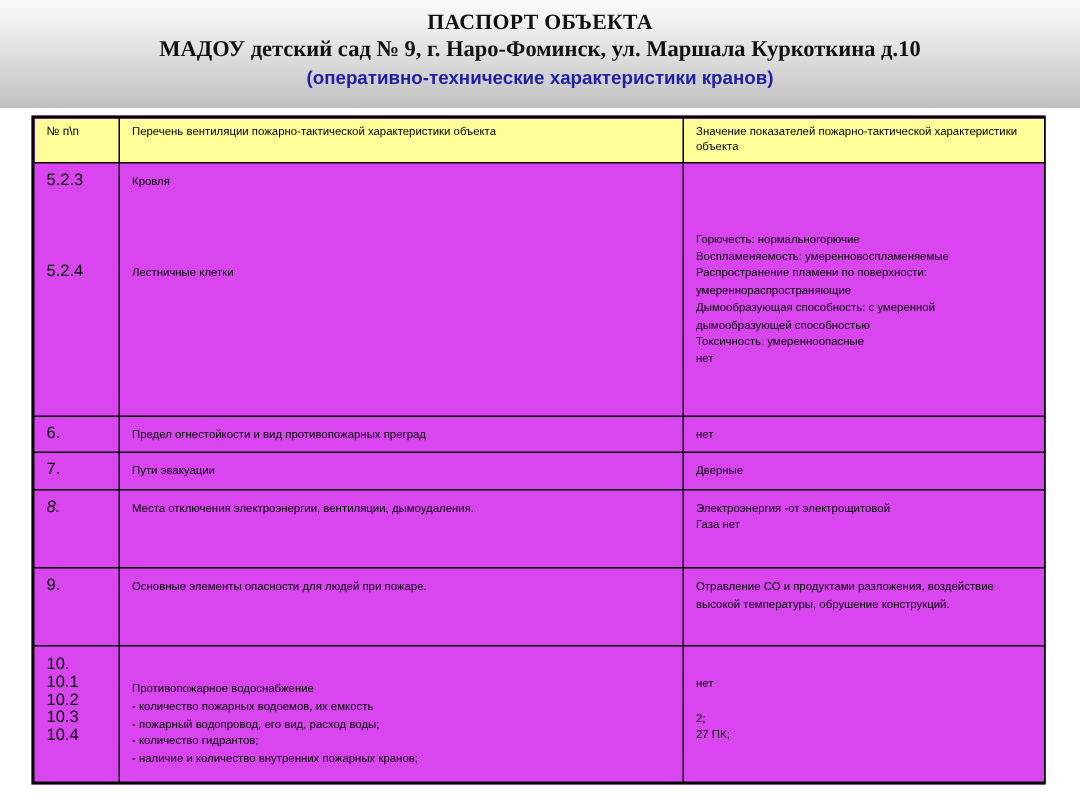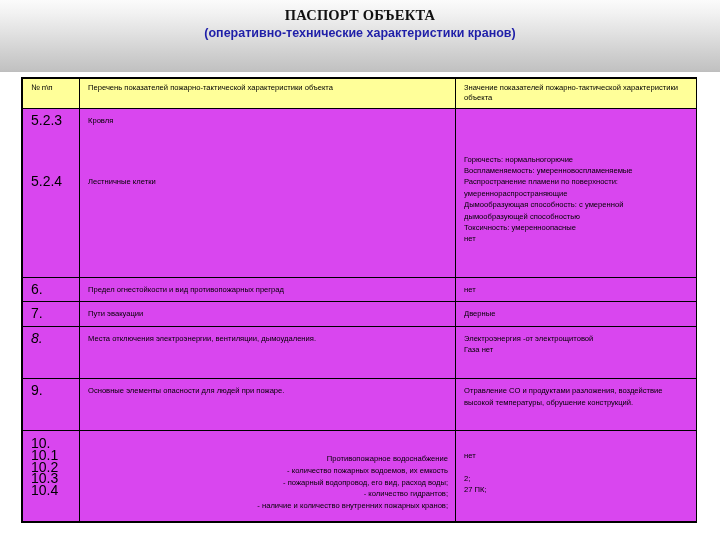--- a/index.html
+++ b/index.html
@@ -98,21 +98,21 @@
     text-align: center;
     vertical-align: middle;
     font-weight: bold;
     font-size: 7.6px;
     line-height: 11px;
     padding: 6px 6px;
   }
   thead th.h-num { font-size: 8px; }
 
   tbody td.numcell {
-    font-size: 14px;
+    font-size: 11px;
     padding-top: 6px;
     white-space: pre-line;
     line-height: 11.6px;
   }
   tbody td.desccell {
     padding-top: 6px;
     white-space: pre-line;
     line-height: 11.6px;
   }
   tbody td.valcell {
@@ -128,34 +128,35 @@
 </style>
 </head>
 <body>
 
 <div class="slide">
 
   <div class="header-band"></div>
 
   <div class="title-wrap">
     <div class="title-line1">ПАСПОРТ ОБЪЕКТА</div>
+    <div class="title-line2">МАДОУ детский сад № 9, г. Наро-Фоминск, ул. Маршала Куркоткина д.10</div>
     <div class="subtitle">(оперативно-технические характеристики кранов)</div>
   </div>
 
   <div class="table-frame">
     <table class="ptable">
       <colgroup>
         <col class="col-num">
         <col class="col-desc">
         <col class="col-val">
       </colgroup>
       <thead>
         <tr>
           <th class="h-num">№ п\п</th>
-          <th>Перечень показателей пожарно-тактической характеристики объекта</th>
+          <th>Перечень вентиляции пожарно-тактической характеристики объекта</th>
           <th>Значение показателей пожарно-тактической характеристики объекта</th>
         </tr>
       </thead>
       <tbody>
 
         <tr class="r-roof">
           <td class="numcell">5.2.3</td>
           <td class="desccell">Кровля</td>
           <td class="valcell"></td>
         </tr>
@@ -195,21 +196,21 @@
           <td class="desccell">Основные элементы опасности для людей при пожаре.</td>
           <td class="valcell">Отравление СО и продуктами разложения, воздействие высокой температуры, обрушение конструкций.</td>
         </tr>
 
         <tr style="height:82px;margin-top:35px;">
           <td class="numcell" style="padding-top:7px;">10.
 10.1
 10.2
 10.3
 10.4</td>
-          <td class="desccell" style="padding-top:22px;text-align:right;">Противопожарное водоснабжение
+          <td class="desccell" style="padding-top:22px;">Противопожарное водоснабжение
 - количество пожарных водоемов, их емкость
 - пожарный водопровод, его вид, расход воды;
 - количество гидрантов;
 - наличие и количество внутренних пожарных кранов;</td>
           <td class="valcell" style="padding-top:7px;">
 нет
 
 2;
 27 ПК;</td>
         </tr>

